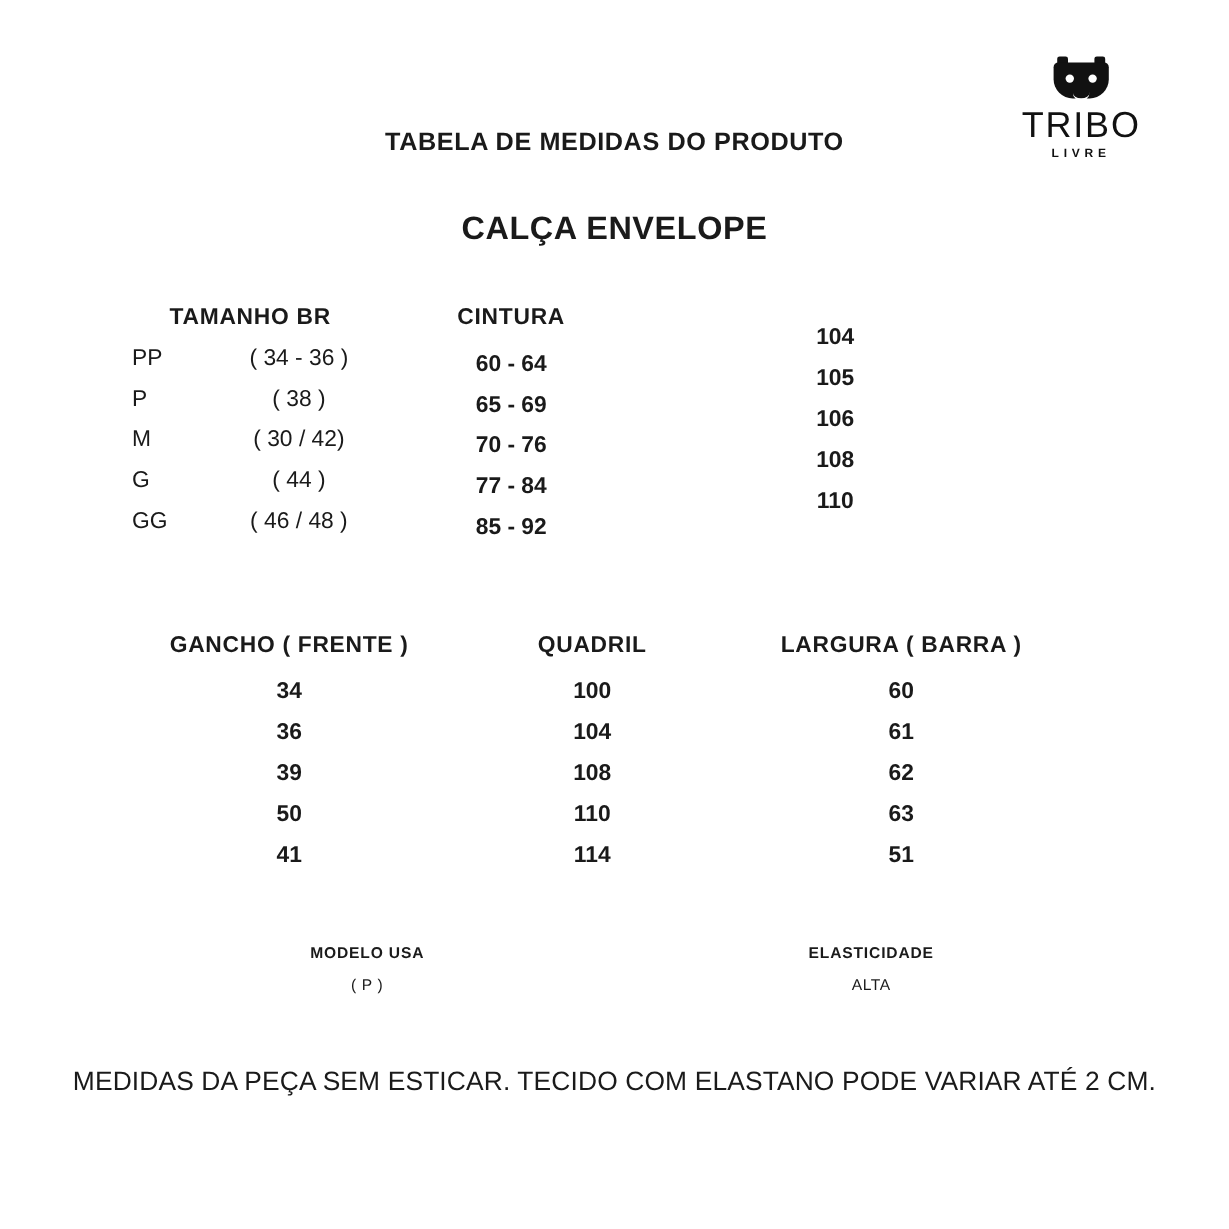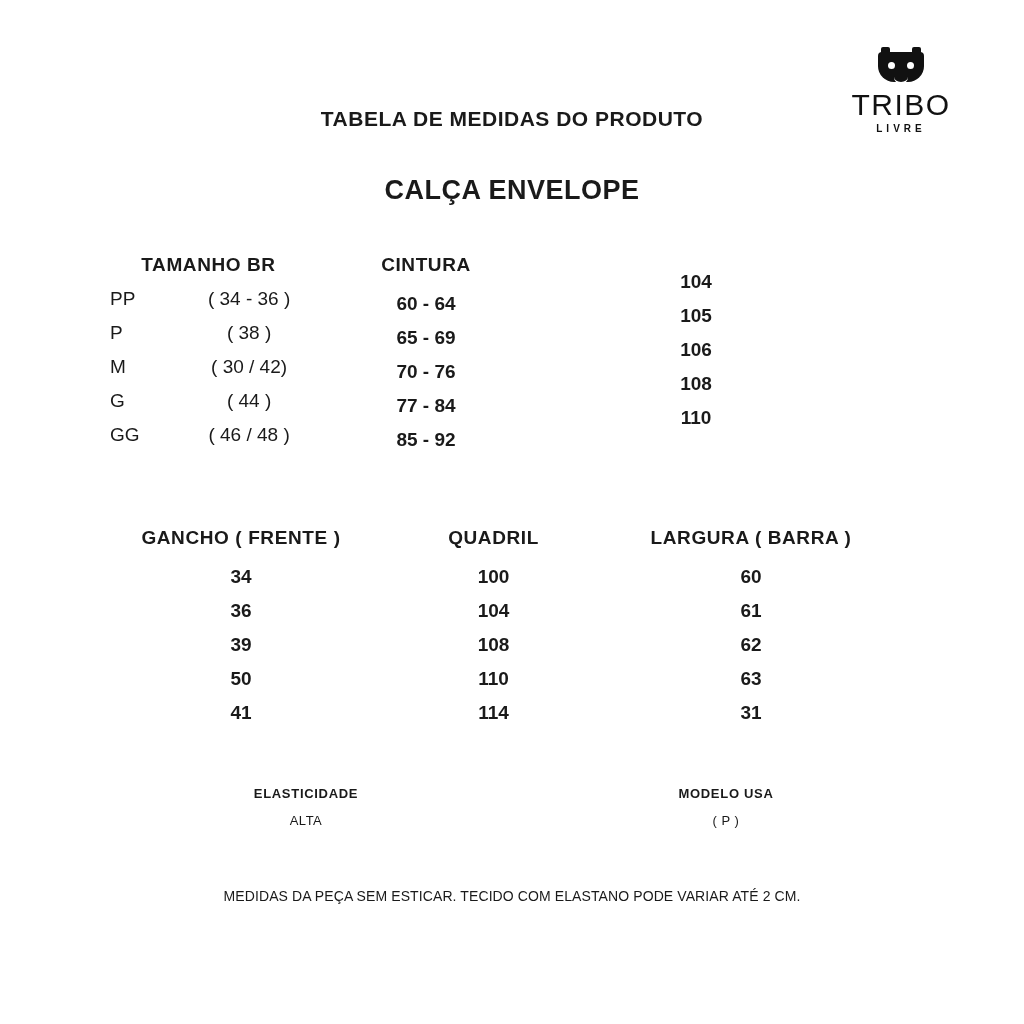--- a/index.html
+++ b/index.html
@@ -176,21 +176,21 @@
     letter-spacing: 0.5px;
   }
 
   
   .footer-note {
     position: absolute;
     top: 888px;
     left: 0;
     width: 1024px;
     text-align: center;
-    font-size: 14px;
+    font-size: 22px;
     letter-spacing: 0.1px;
   }
 </style>
 </head>
 <body>
 
 <div class="logo">
   <div class="logo-mark">
     <div class="horn-l"></div>
     <div class="horn-r"></div>
@@ -270,29 +270,29 @@
     <div class="col-cell">110</div>
     <div class="col-cell">114</div>
   </div>
 
   <div class="col c-hem">
     <div class="col-head">LARGURA ( BARRA )</div>
     <div class="col-cell first bold">60</div>
     <div class="col-cell">61</div>
     <div class="col-cell">62</div>
     <div class="col-cell">63</div>
-    <div class="col-cell">31</div>
+    <div class="col-cell">51</div>
   </div>
 
 </div>
 
 <div class="extra">
+  <div class="extra-col">
+    <div class="extra-head">MODELO USA</div>
+    <div class="extra-val">( P )</div>
+  </div>
   <div class="extra-col">
     <div class="extra-head">ELASTICIDADE</div>
     <div class="extra-val">ALTA</div>
   </div>
-  <div class="extra-col">
-    <div class="extra-head">MODELO USA</div>
-    <div class="extra-val">( P )</div>
-  </div>
 </div>
 
 <div class="footer-note">MEDIDAS DA PEÇA SEM ESTICAR. TECIDO COM ELASTANO PODE VARIAR ATÉ 2 CM.</div>
 
 </body></html>

